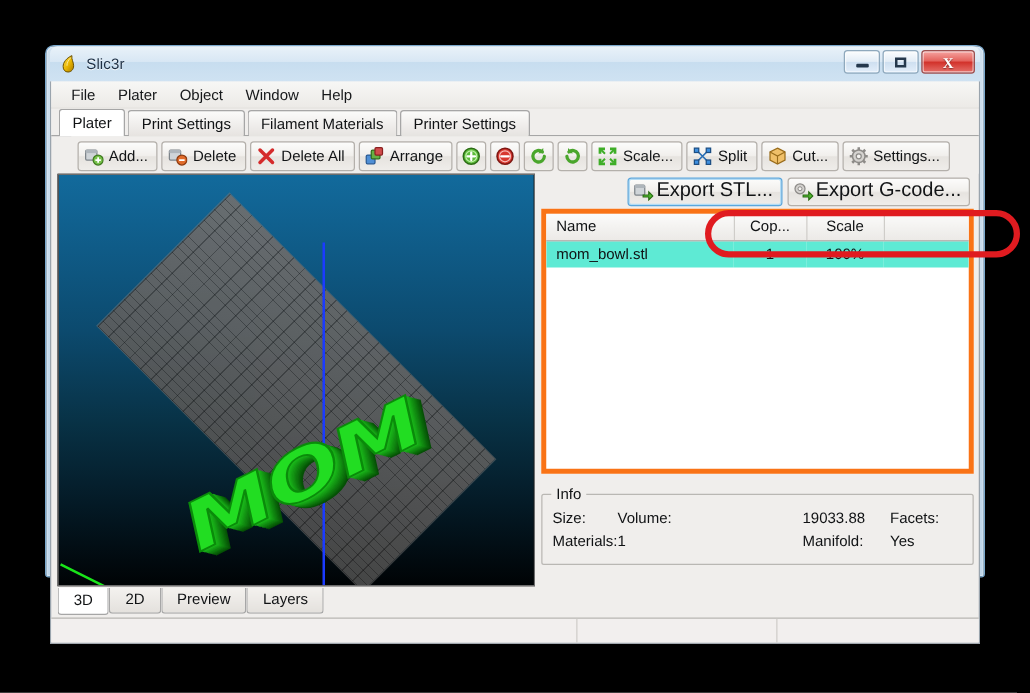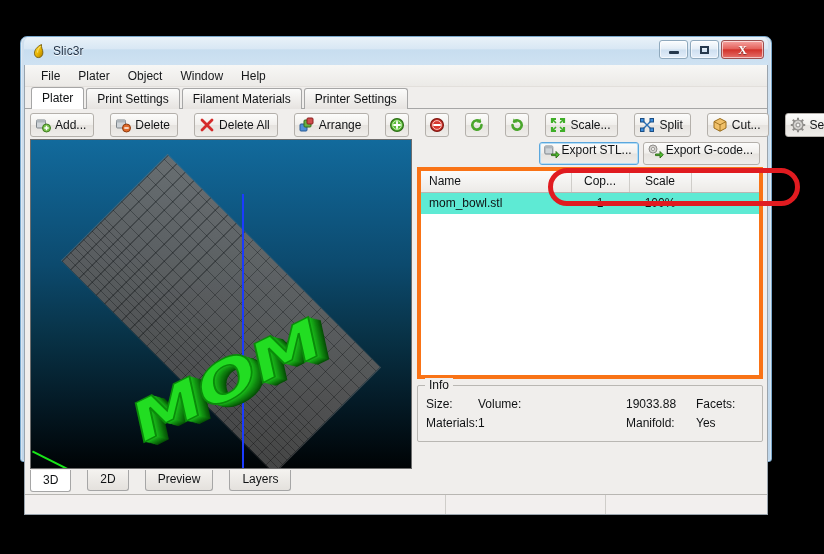--- a/index.html
+++ b/index.html
@@ -8,21 +8,21 @@
     width: 824px;
     height: 554px;
     background: #000000;
     font-family: "Liberation Sans", sans-serif;
     overflow: hidden;
   }
 
   
   #app-window {
     position: absolute;
-    left: 20px;
+    left: 36px;
     top: 36px;
     width: 752px;
     height: 426px;
     border: 1px solid #7aa8cc;
     border-radius: 7px 7px 3px 3px;
     background: linear-gradient(to bottom, #cfe0ef 0%, #bfd6ea 100%);
     box-shadow: 0 0 0 1px rgba(255,255,255,0.35) inset;
     padding: 0 3px 3px 3px;
   }
 
@@ -141,23 +141,24 @@
     padding-bottom: 4px;
     z-index: 2;
   }
 
   
   #toolbar {
     height: 30px;
     display: flex;
     align-items: center;
     padding: 3px 3px 2px 5px;
-    gap: 16px;
+    gap: 3px;
     background: #f0eeec;
     flex: 0 0 auto;
+    margin-left: 16px;
   }
   .tb-button {
     display: flex;
     align-items: center;
     gap: 4px;
     height: 24px;
     padding: 0 7px 0 4px;
     border: 1px solid #b4b0ab;
     border-radius: 3px;
     background: linear-gradient(to bottom, #fcfcfb 0%, #f1efec 48%, #e6e3df 52%, #efedea 100%);
@@ -243,21 +244,21 @@
       1px 1px 0 #1bbd1b, 2px 2px 0 #19b319, 3px 3px 0 #17a917,
       4px 4px 0 #159f15, 5px 5px 0 #139513, 6px 6px 0 #118b11,
       7px 7px 0 #0f810f, 8px 8px 0 #0d770d, 9px 9px 0 #0b6d0b,
       10px 10px 0 #096309, 11px 11px 0 #075907, 12px 12px 0 #064f06;
     -webkit-text-stroke: 2px #0a8b0a;
   }
   #viewtabs {
     height: 22px;
     display: flex;
     align-items: flex-start;
-    gap: 16px;
+    gap: 0;
     padding-top: 1px;
     flex: 0 0 auto;
   }
   .view-tab {
     font-size: 12px;
     padding: 3px 12px 4px 12px;
     border: 1px solid #a6a6a6;
     border-top: none;
     border-radius: 0 0 3px 3px;
     background: linear-gradient(to bottom, #f4f2ef 0%, #e4e1dd 100%);
@@ -282,24 +283,24 @@
     height: 28px;
     display: flex;
     justify-content: flex-end;
     align-items: center;
     gap: 4px;
     padding-right: 3px;
     flex: 0 0 auto;
     position: relative;
   }
   .export-btn {
-    display:flex; gap:2px;
+    display:flex; align-items:center; gap:2px;
     height: 23px;
     padding: 0 6px 0 4px;
-    font-size: 12px;
+    font-size: 16px;
     color: #121416;
     border: 1px solid #b4b0ab;
     border-radius: 3px;
     background: linear-gradient(to bottom, #fcfcfb 0%, #f1efec 48%, #e6e3df 52%, #efedea 100%);
     white-space: nowrap;
   }
   .export-btn.focused {
     border: 1px solid #5ba7dd;
     box-shadow: 0 0 0 1px #b3dcf5 inset;
   }
@@ -332,21 +333,21 @@
     background: #5eead4;
     height: 21px;
   }
   #objlist td.c { text-align:center; padding-left:0; }
   .col-name { width: 150px; }
   .col-cop  { width: 58px; }
   .col-scale{ width: 62px; }
 
   
   #info-box {
-    margin-top: 6px;
+    margin-top: 16px;
     flex: 0 0 auto;
     border: 1px solid #b9b7b3;
     border-radius: 2px;
     position: relative;
     padding: 11px 8px 6px 8px;
     background: #f0eeec;
   }
   #info-legend {
     position: absolute;
     top: -8px; left: 7px;

